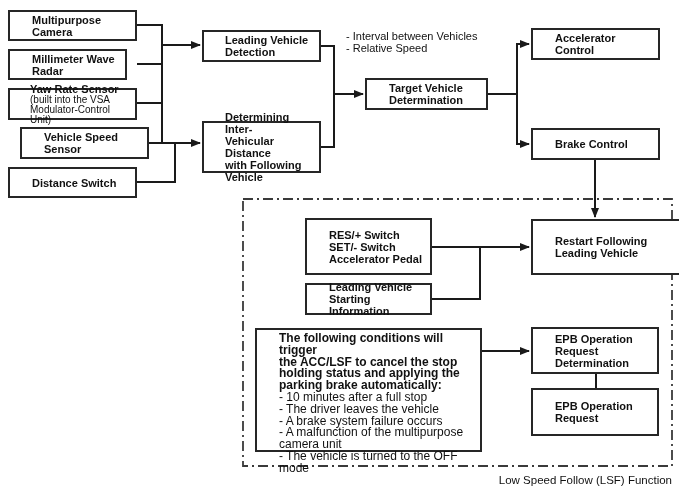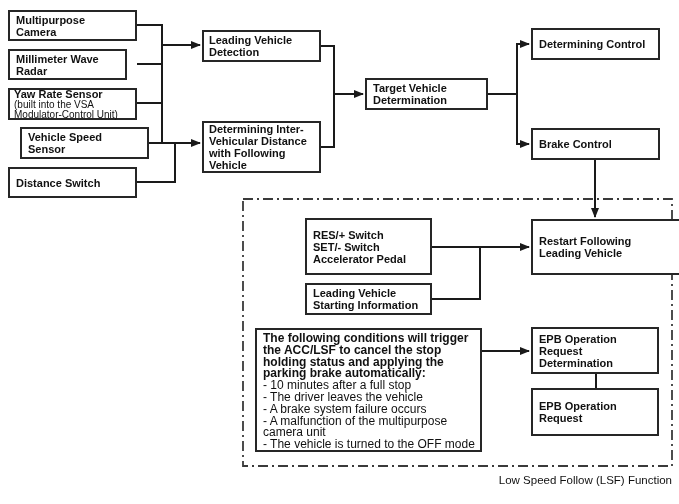--- a/index.html
+++ b/index.html
@@ -4,21 +4,21 @@
 <style>
   html,body{margin:0;padding:0;background:#ffffff;}
   body{width:679px;height:504px;position:relative;overflow:hidden;
        font-family:"Liberation Sans",sans-serif;color:#111;}
   .canvas{position:absolute;left:0;top:0;width:679px;height:504px;}
   svg.wires{position:absolute;left:0;top:0;z-index:1;}
   .box{position:absolute;z-index:2;background:#fff;border:2px solid #262626;
        box-sizing:border-box;display:flex;flex-direction:column;justify-content:center;
        padding-left:6px;padding-right:2px;font-size:11px;line-height:12px;
        font-weight:bold;white-space:pre-line;}
-  .box span{display:block;white-space:pre-line;}
+  .box span{display:block;white-space:pre-line;margin-left:16px;}
   .yaw-title{font-size:11px;line-height:11px;font-weight:bold;}
   .yaw-note{font-size:10px;line-height:10px;font-weight:normal;}
   .note{position:absolute;z-index:2;font-size:11px;line-height:12px;
         font-weight:normal;white-space:pre-line;}
   .cond{justify-content:flex-start;padding-top:3px;font-weight:normal;
         font-size:12px;line-height:11.8px;}
   .cond .hdr{font-weight:bold;}
   .caption{position:absolute;z-index:2;right:7px;top:474px;font-size:11.5px;
            font-weight:normal;}
 </style>
@@ -94,27 +94,29 @@
   <div class="box" style="left:202px;top:30px;width:119px;height:32px;padding-left:5px">
     <span>Leading Vehicle
 Detection</span>
   </div>
   <div class="box" style="left:202px;top:121px;width:119px;height:52px;padding-left:5px">
     <span>Determining Inter-
 Vehicular Distance
 with Following
 Vehicle</span>
   </div>
+  <div class="note" style="left:346px;top:30px">- Interval between Vehicles
+- Relative Speed</div>
   <div class="box" style="left:365px;top:78px;width:123px;height:32px">
     <span>Target Vehicle
 Determination</span>
   </div>
 
   <div class="box" style="left:531px;top:28px;width:129px;height:32px">
-    <span>Determining Control</span>
+    <span>Accelerator Control</span>
   </div>
   <div class="box" style="left:531px;top:128px;width:129px;height:32px">
     <span>Brake Control</span>
   </div>
 
   <div class="box" style="left:305px;top:218px;width:127px;height:57px">
     <span>RES/+ Switch
 SET/- Switch
 Accelerator Pedal</span>
   </div>

